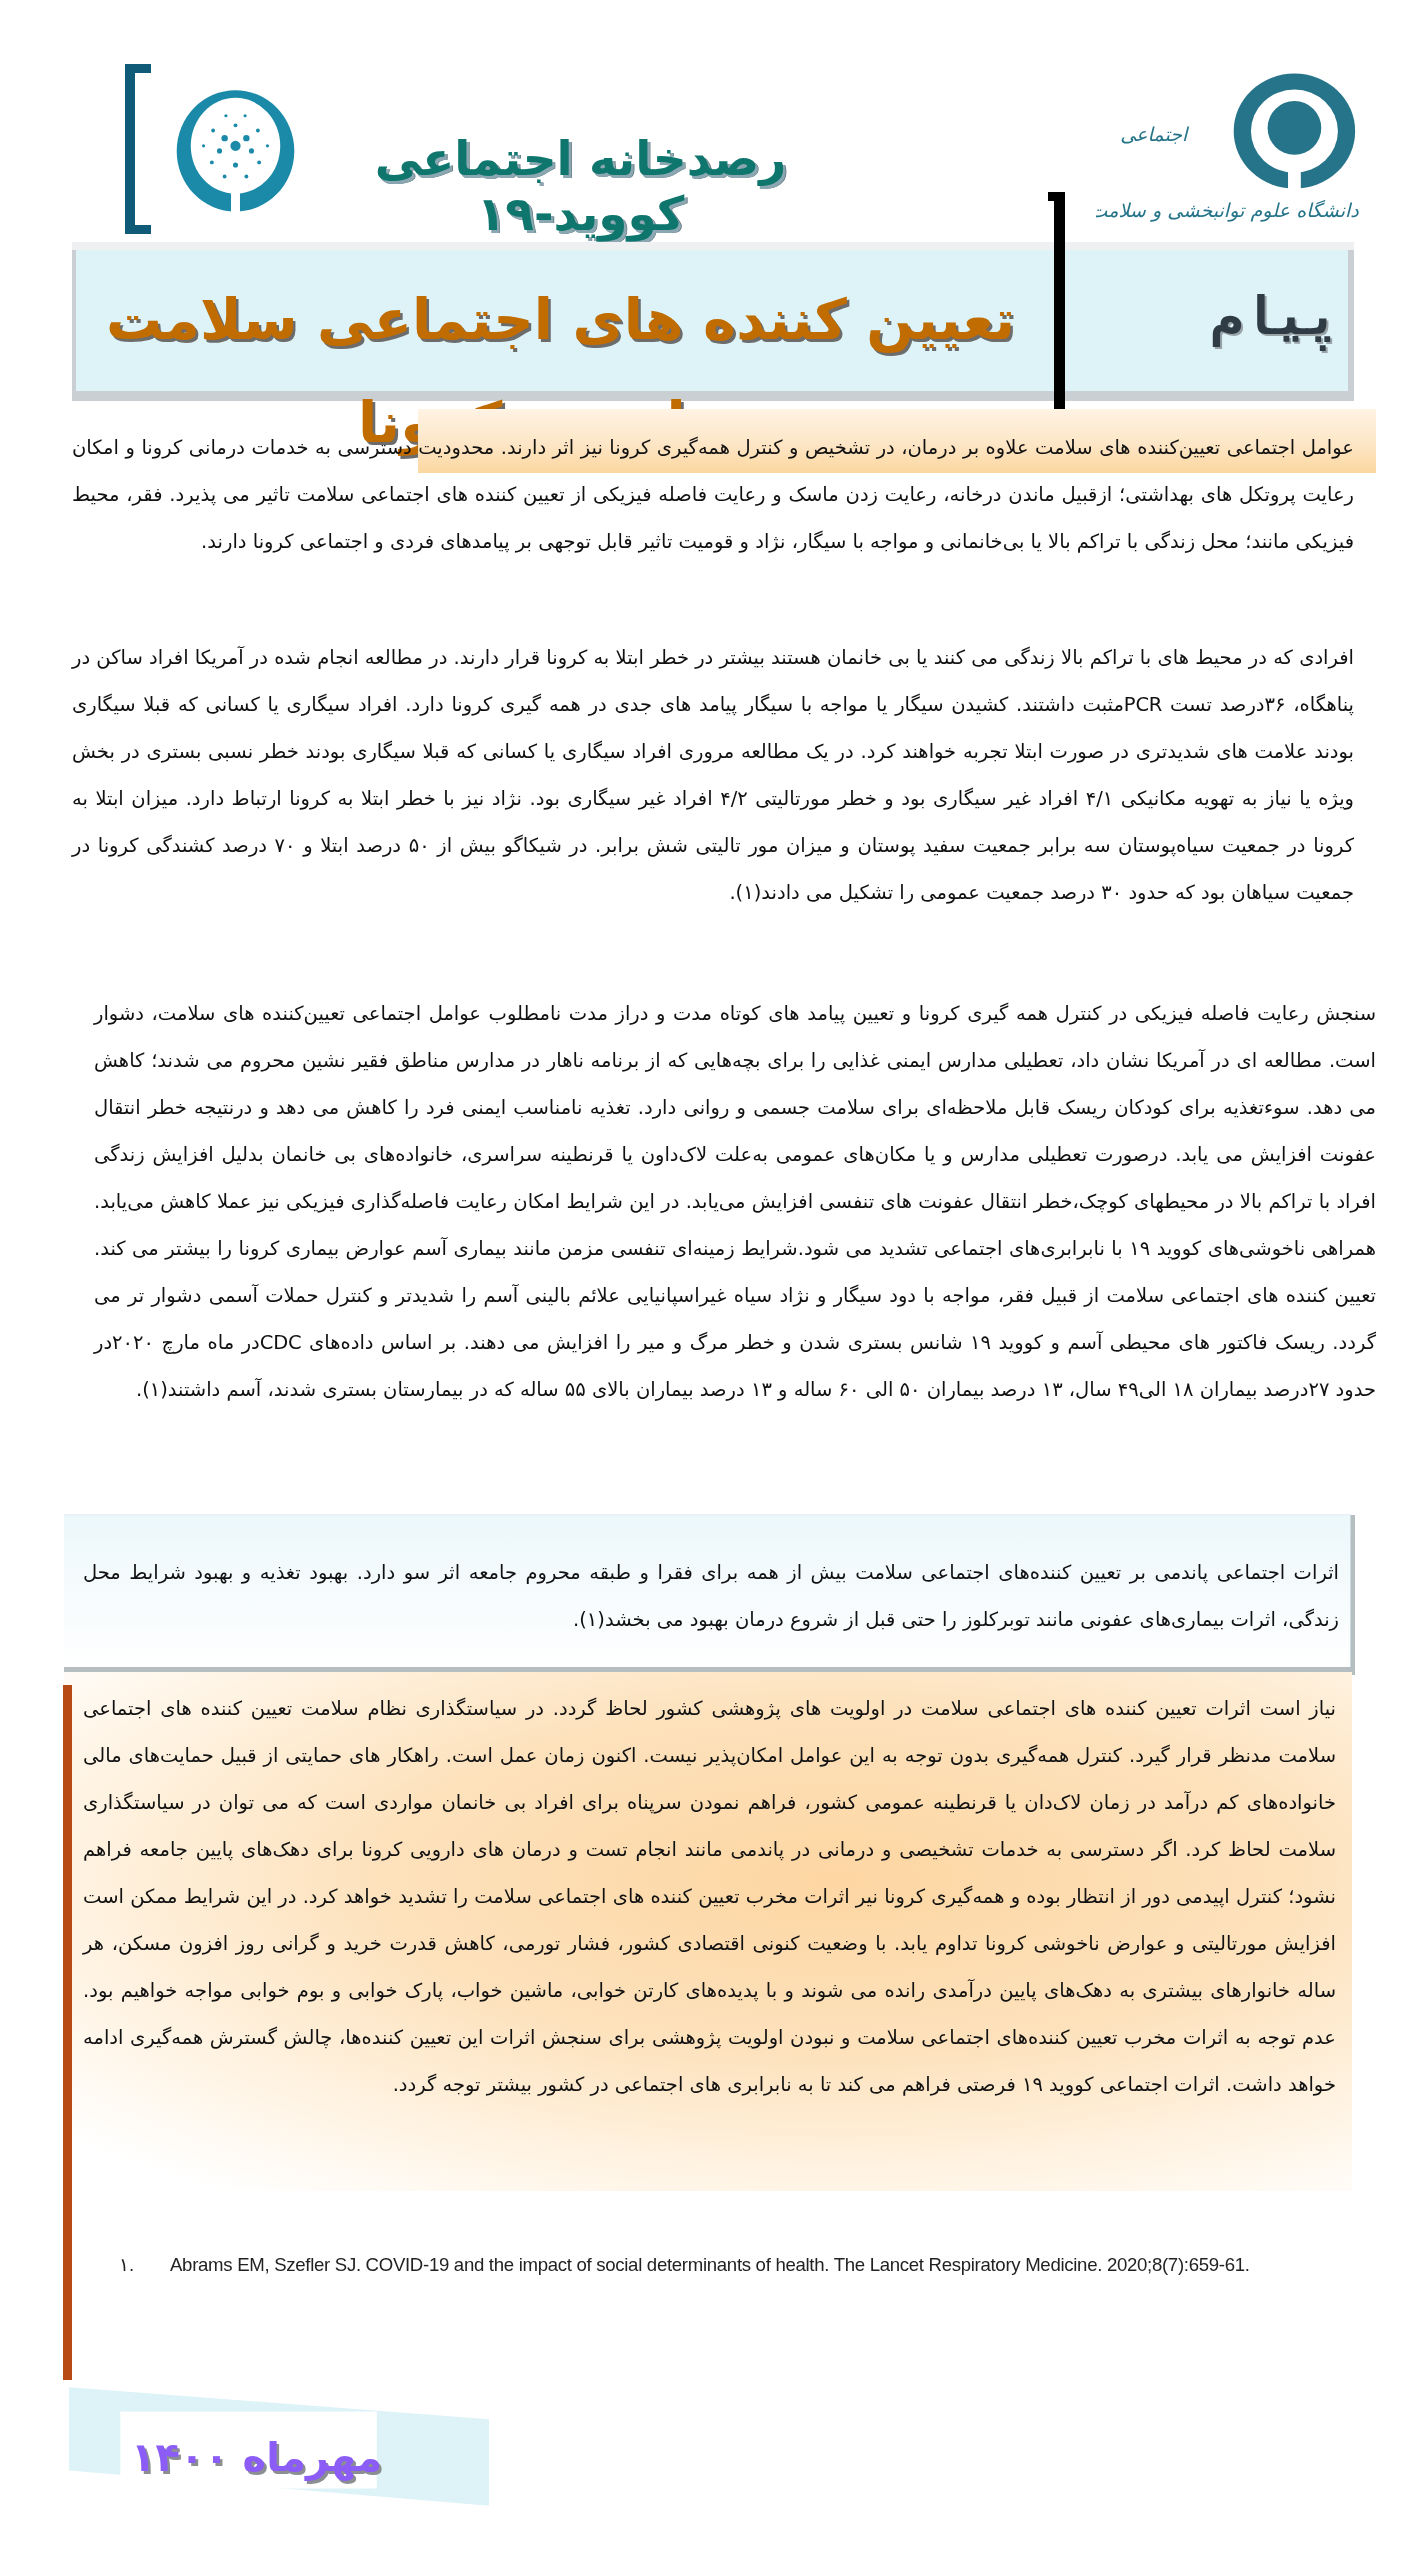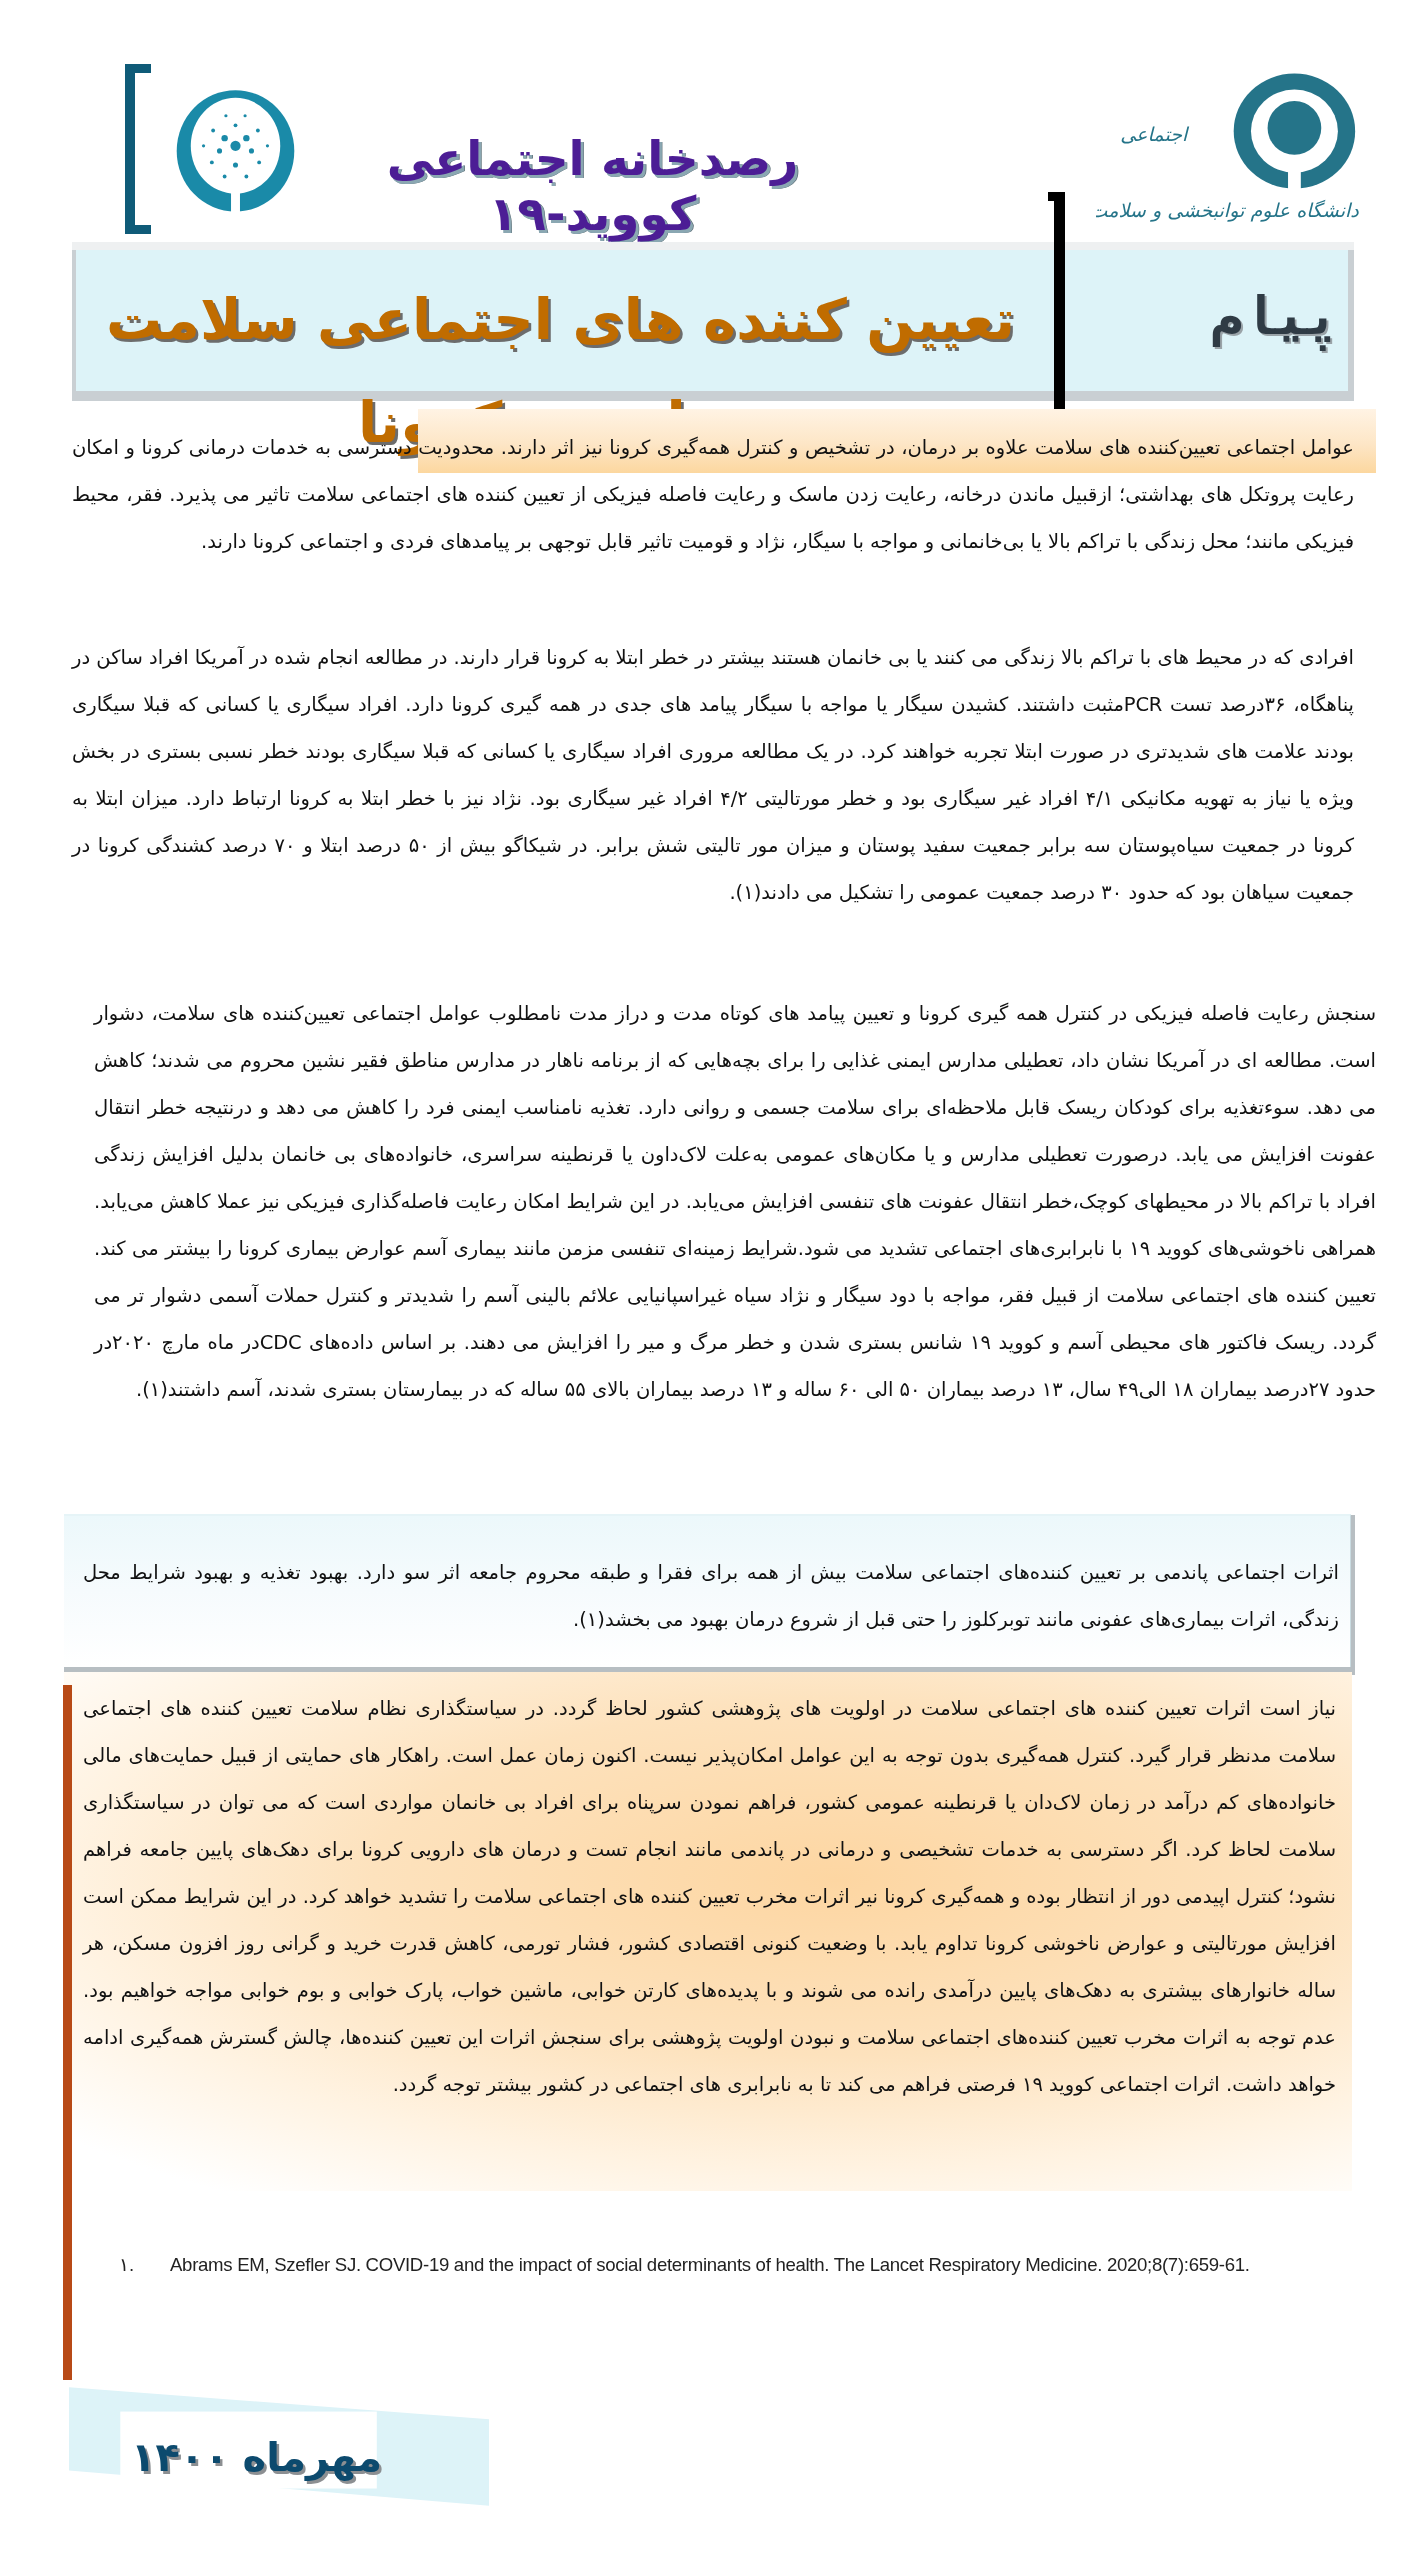--- a/index.html
+++ b/index.html
@@ -9,24 +9,24 @@
   
   .left-bracket { position: absolute; left: 125px; top: 64px; width: 35px; height: 170px; }
   .left-bracket .bar { position: absolute; left: 0; top: 0; width: 10.3px; height: 170px; background: #0f5b78; }
   .left-bracket .t { position: absolute; left: 0; top: 0; width: 26px; height: 9px; background: #0f5b78; }
   .left-bracket .b { position: absolute; left: 0; bottom: 0; width: 26px; height: 9px; background: #0f5b78; }
 
   .observatory-logo { position: absolute; left: 168px; top: 87px; width: 135px; height: 147px; }
   .observatory-logo svg { width: 100%; height: 100%; }
 
   .observatory-title {
-    position: absolute; left: 336px; top: 131px; width: 513px; height: 83px;
+    position: absolute; left: 324px; top: 131px; width: 513px; height: 83px;
     direction: rtl; text-align: center;
     font-family: "DejaVu Sans", sans-serif; font-weight: bold; font-size: 47px;
-    color: #4c1d95; letter-spacing: 0.6px;
+    color: #0f766e; letter-spacing: 0.6px;
     text-shadow: 2.6px 2.6px 0 #8aa7b2, 3.2px 3.2px 0 #5b6c73;
   }
 
   .university-logo { position: absolute; left: 1096px; top: 64px; width: 269px; height: 179px; }
   .university-logo svg { width: 100%; height: 100%; }
 
   
   .banner-shadow { position: absolute; left: 72px; top: 244px; width: 1282px; height: 157px; background: #c9cfd3; }
   .banner-top { position: absolute; left: 72px; top: 242px; width: 1282px; height: 7.7px; background: #eef0f1; }
   .banner { position: absolute; left: 76px; top: 250px; width: 1272px; height: 141px; background: #ddf3f8; }
@@ -85,21 +85,21 @@
   }
   .ref-num { display: inline-block; width: 51px; }
 
   
   .date-shape { position: absolute; left: 69px; top: 2387px; width: 420px; height: 119px; }
   .date-shape svg { width: 100%; height: 100%; }
   .date-text {
     position: absolute; left: 122px; top: 2419px; width: 269px; height: 77px;
     direction: rtl; text-align: center;
     font-family: "DejaVu Sans", sans-serif; font-weight: bold; font-size: 40px;
-    color: #0c4a6e; line-height: 77px;
+    color: #8b5cf6; line-height: 77px;
     text-shadow: 2.6px 2.6px 0 #8c8f92;
   }
 </style>
 </head>
 <body>
 
 <div class="left-bracket">
   <div class="bar"></div>
     <div class="t"></div>
     <div class="b"></div>

